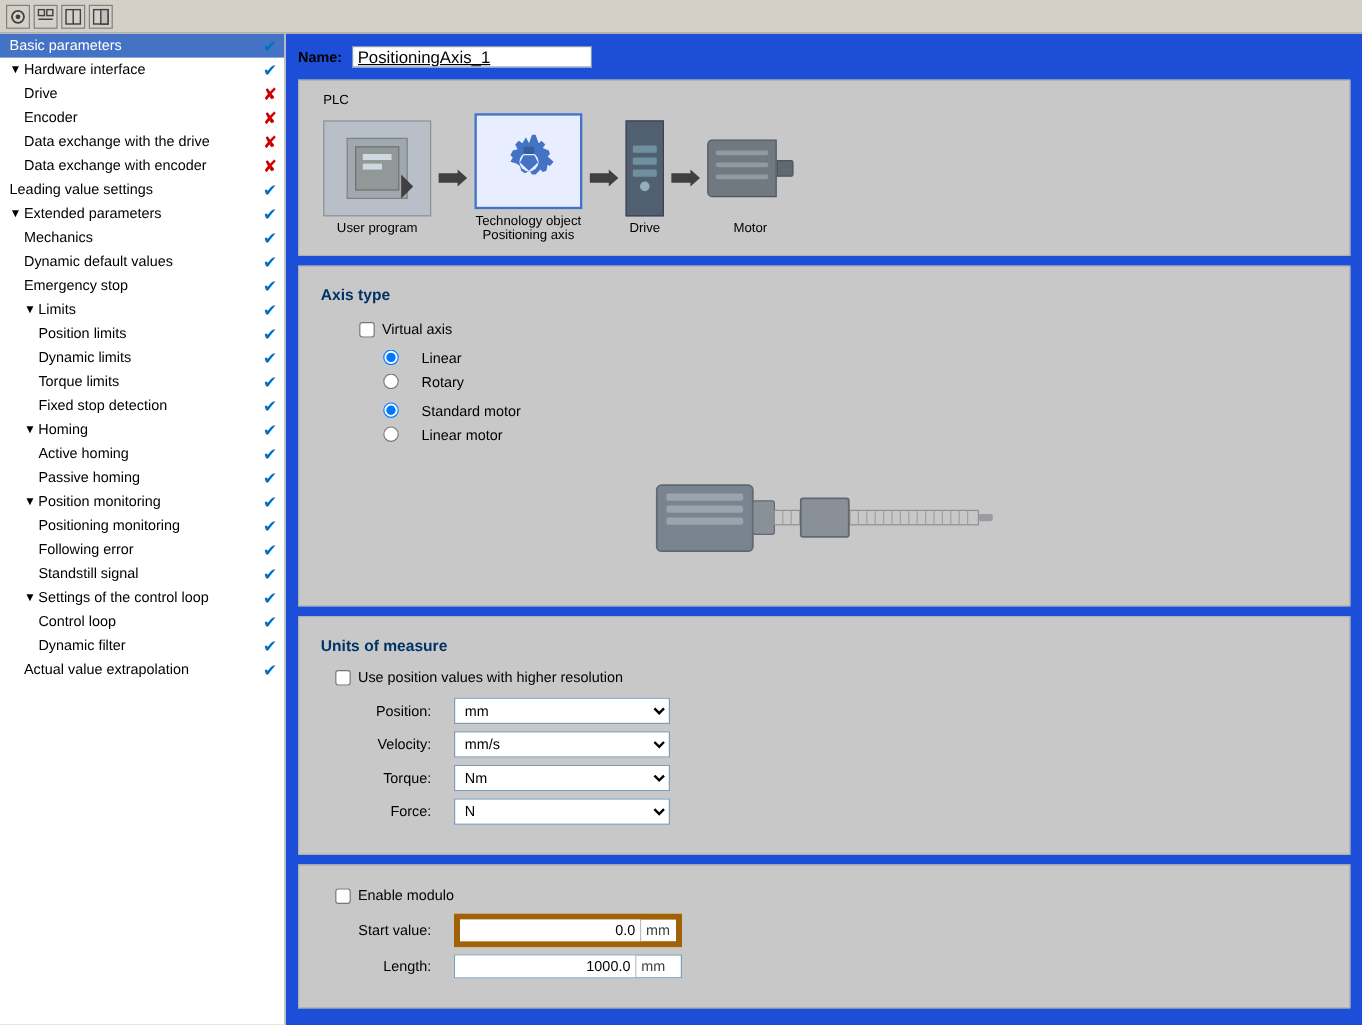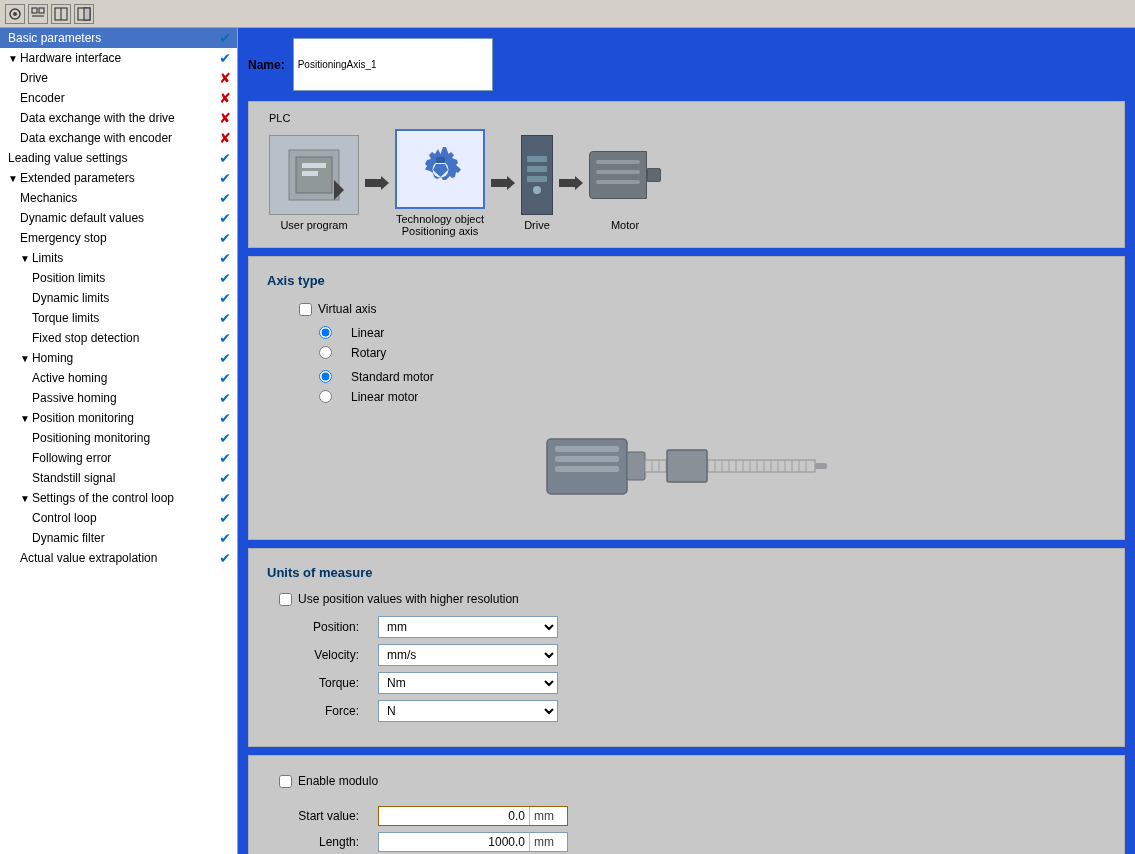--- a/index.html
+++ b/index.html
@@ -20,21 +20,21 @@
     .cross-red { color: #cc0000; font-size: 14px; }
     .indent1 { padding-left: 20px; }
     .indent2 { padding-left: 32px; }
     .collapse-arrow { margin-right: 2px; font-size: 10px; }
 
     
     .content { flex: 1; background: #1d4ed8; overflow-y: auto; padding: 10px; }
 
     .name-row { display: flex; align-items: center; gap: 8px; margin-bottom: 10px; }
     .name-row label { font-weight: bold; }
-    .name-input { width: 200px; padding: 20px 4px; border: 1px solid #7f9db9; background: white; font-size: 10px; }
+    .name-input { width: 200px; padding: 0 4px; border: 1px solid #7f9db9; background: white; font-size: 14px; text-decoration: underline; }
     .section-title { font-weight: bold; font-size: 13px; color: #003366; padding: 6px 8px 4px 8px; }
     .plc-label { font-size: 11px; margin-bottom: 5px; margin-left: 10px; }
     .diagram-row { display: flex; align-items: center; gap: 6px; margin-left: 10px; }
     .diagram-box { display: flex; flex-direction: column; align-items: center; }
     .diagram-label { font-size: 11px; text-align: center; margin-top: 4px; }
     .arrow { font-size: 18px; color: #404040; display: flex; align-items: center; }
     .radio-item { display: flex; align-items: flex-start; gap: 19px; }
     .radio-item input[type="radio"] { cursor: pointer; }
     .checkbox-item { display: flex; align-items: center; gap: 6px; margin-bottom: 10px; }
     .checkbox-item input[type="checkbox"] { cursor: pointer; }
@@ -407,28 +407,28 @@
             <option>N</option>
             <option>kN</option>
           </select>
         </div>
       </div>
     </div>
 
     <div style="background:#c8c8c8; border:1px solid #b0b0b0; padding:10px; margin-bottom:8px;">
       <div class="modulo-content">
 
-        <div class="checkbox-item" style="margin-bottom:18px;">
+        <div class="checkbox-item" style="margin-bottom:8px;">
           <input type="checkbox" id="enable-modulo" style="">
           <label for="enable-modulo">Enable modulo</label>
         </div>
 
         <div class="form-row">
           <span class="form-label">Start value:</span>
-          <div style="display:flex; align-items:center; border:1px solid #a16207; background:white; width:190px;">
+          <div style="display:flex; align-items:center; border:5px solid #a16207; background:white; width:190px;">
             <input type="text" style="border: none; outline: none; width: 150px; padding: 2px 4px; font-size: 12px; text-align: right;" value="0.0">
             <span style="padding:2px 4px; font-size:12px; color:#404040; border-left:1px solid #c0c0c0;">mm</span>
           </div>
         </div>
 
         <div class="form-row">
           <span class="form-label">Length:</span>
           <div style="display:flex; align-items:center; border:1px solid #7f9db9; background:white; width:190px;">
             <input type="text" style="border: none; outline: none; width: 150px; padding: 2px 4px; font-size: 12px; text-align: right;" value="1000.0">
             <span style="padding:2px 4px; font-size:12px; color:#404040; border-left:1px solid #c0c0c0;">mm</span>

